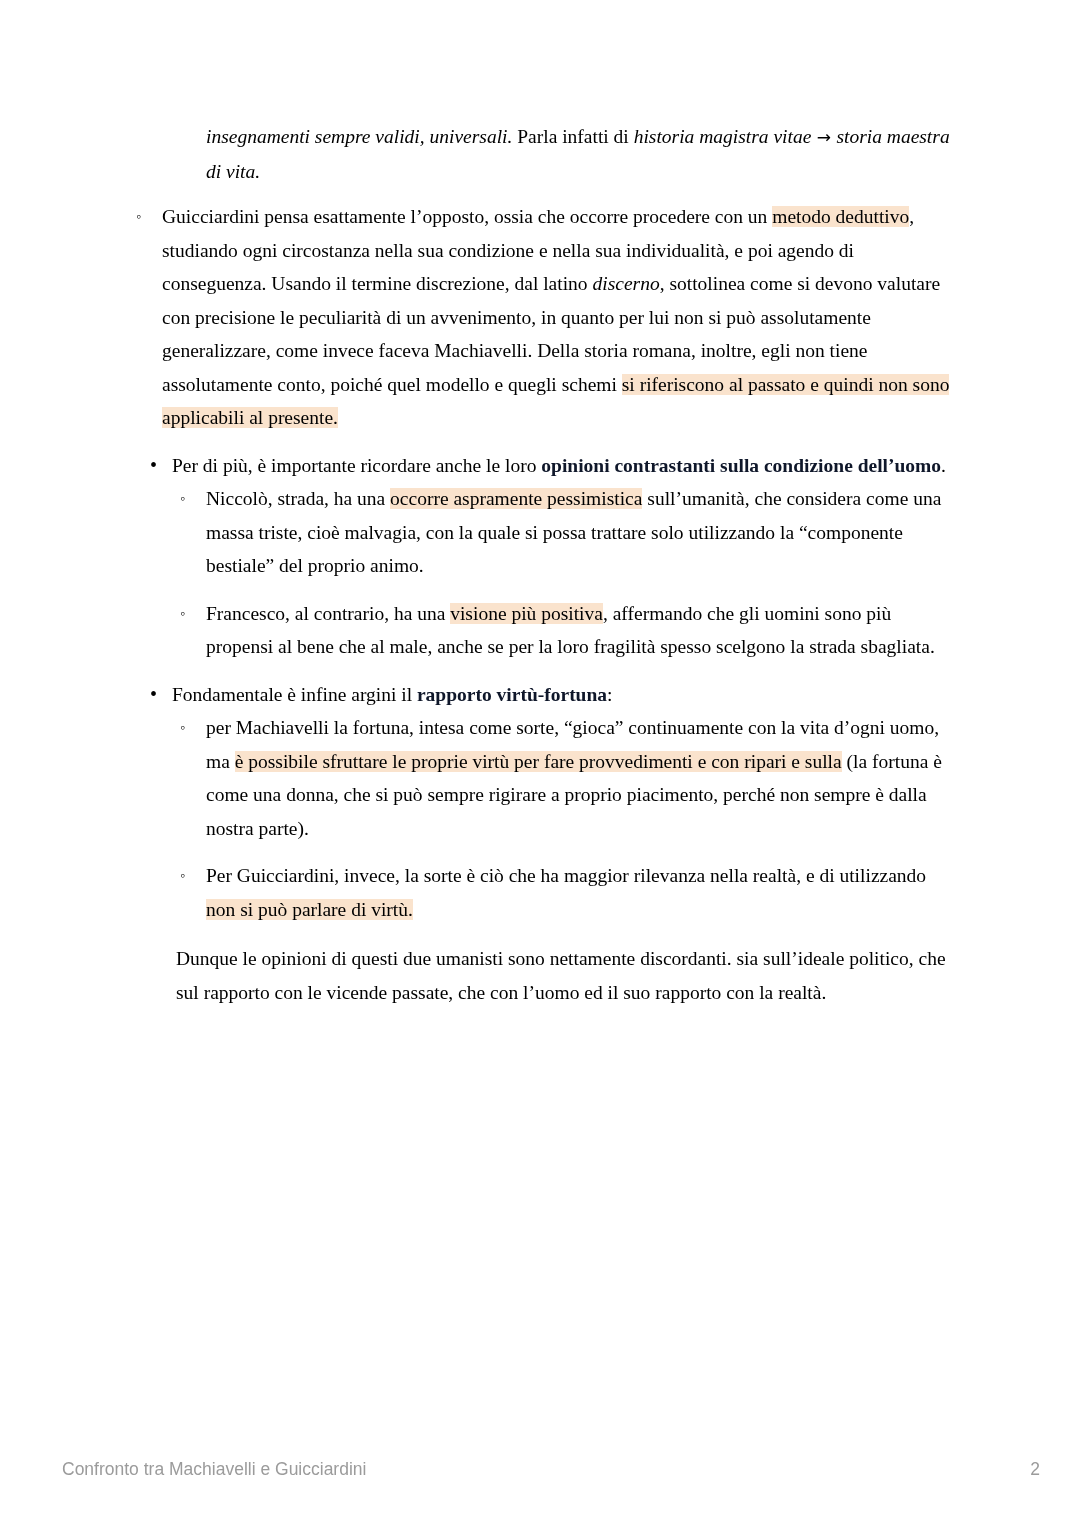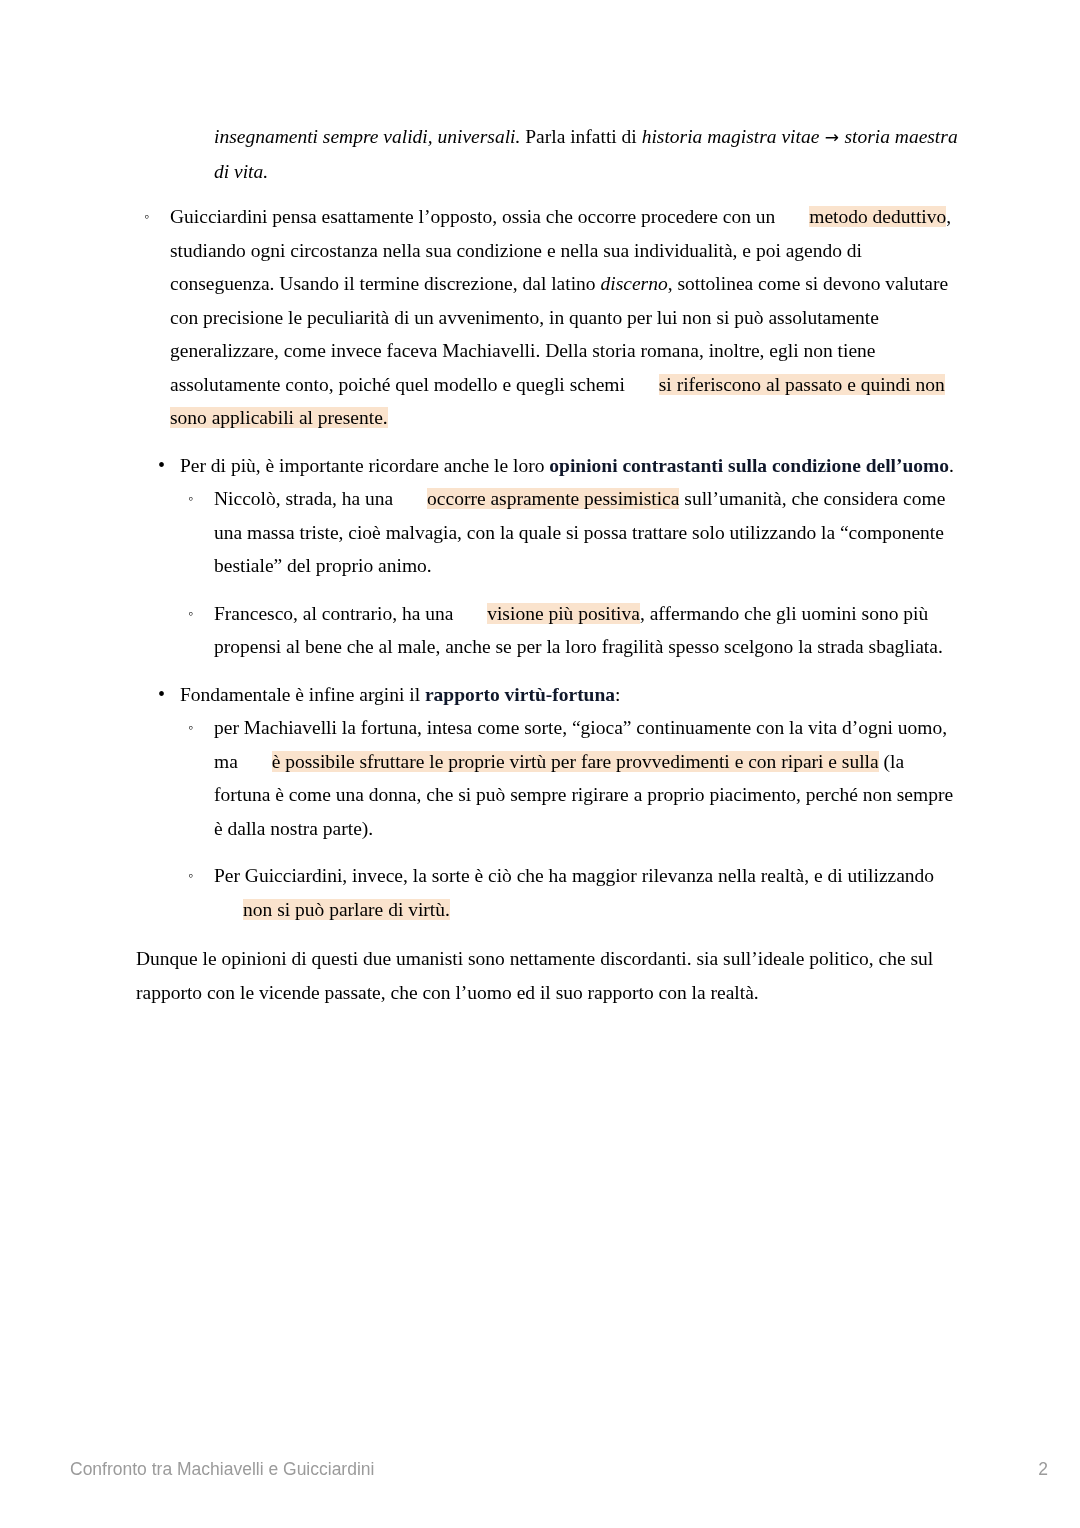--- a/index.html
+++ b/index.html
@@ -10,21 +10,21 @@
   body {
     width: 1080px;
     height: 1528px;
     position: relative;
     font-family: "Liberation Serif", serif;
     color: #000000;
     overflow: hidden;
   }
   .page {
     position: absolute;
-    left: 8px; top: 0;
+    left: 0; top: 0;
     width: 1034px;
     height: 1528px;
     box-sizing: border-box;
   }
   .content {
     position: absolute;
     left: 128px;
     top: 120px;
     width: 824px;
   }
@@ -40,21 +40,20 @@
     margin: 0 0 12px 0;
     padding-left: 78px;
   }
   .italic { font-style: italic; }
   .bold-orange {
     color: #0f172a;
     font-weight: bold;
   }
   .hl {
     background: #fae3cd;
-    margin-left: 29px;
   }
   ul.level1 {
     list-style: none;
     margin: 0;
     padding: 0;
   }
   ul.level1 > li {
     position: relative;
     padding-left: 44px;
     margin-bottom: 3px;
@@ -88,20 +87,21 @@
     margin-top: 6px;
     margin-left: 36px;
   }
   .top-sub {
     margin-left: 78px;
     margin-top: 4px;
   }
   .closing {
     margin-top: 16px;
     padding-left: 0px;
+    margin-left: 48px;
   }
   .footer {
     position: absolute;
     left: 0;
     bottom: 0;
     width: 1080px;
     height: 130px;
     padding-left: 26px;
   }
   .footer-title {

